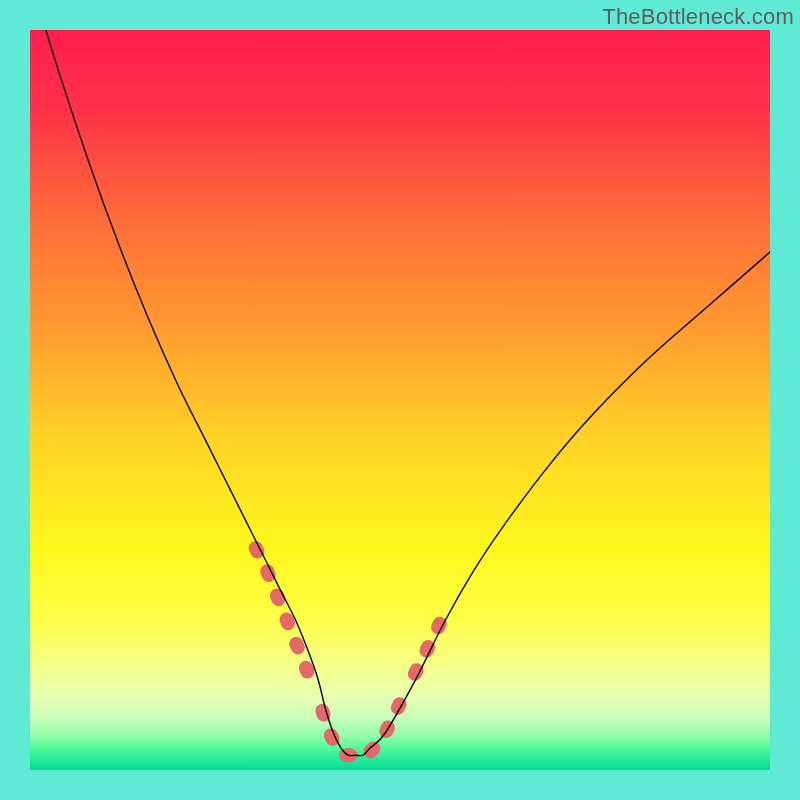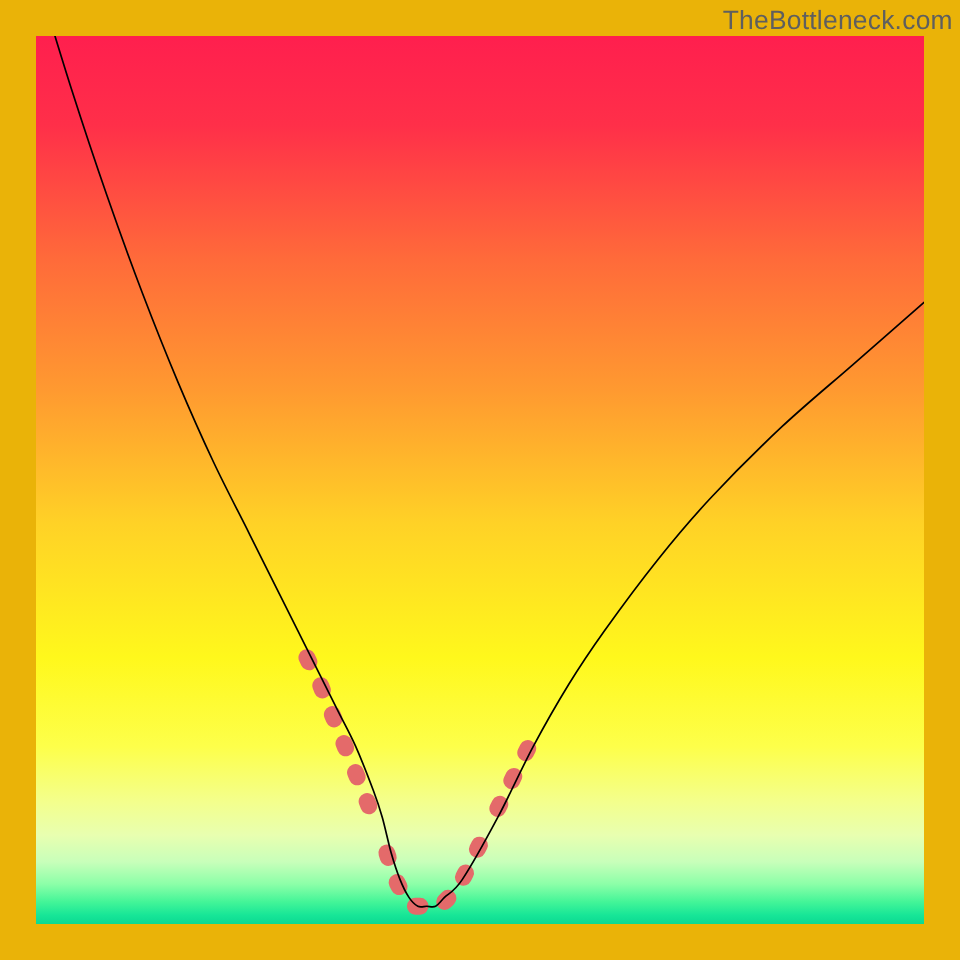--- a/index.html
+++ b/index.html
@@ -8,21 +8,21 @@
     width: 800px;
     height: 800px;
     background: #000;
     overflow: hidden;
     font-family: Arial, Helvetica, sans-serif;
   }
   .frame {
     position: absolute;
     left: 0; top: 0;
     width: 800px; height: 800px;
-    background: #eab308;
+    background: #5eead4;
   }
   .plot-area {
     position: absolute;
     left: 30px;
     top: 30px;
     width: 740px;
     height: 740px;
     overflow: hidden;
   }
   .gradient {

